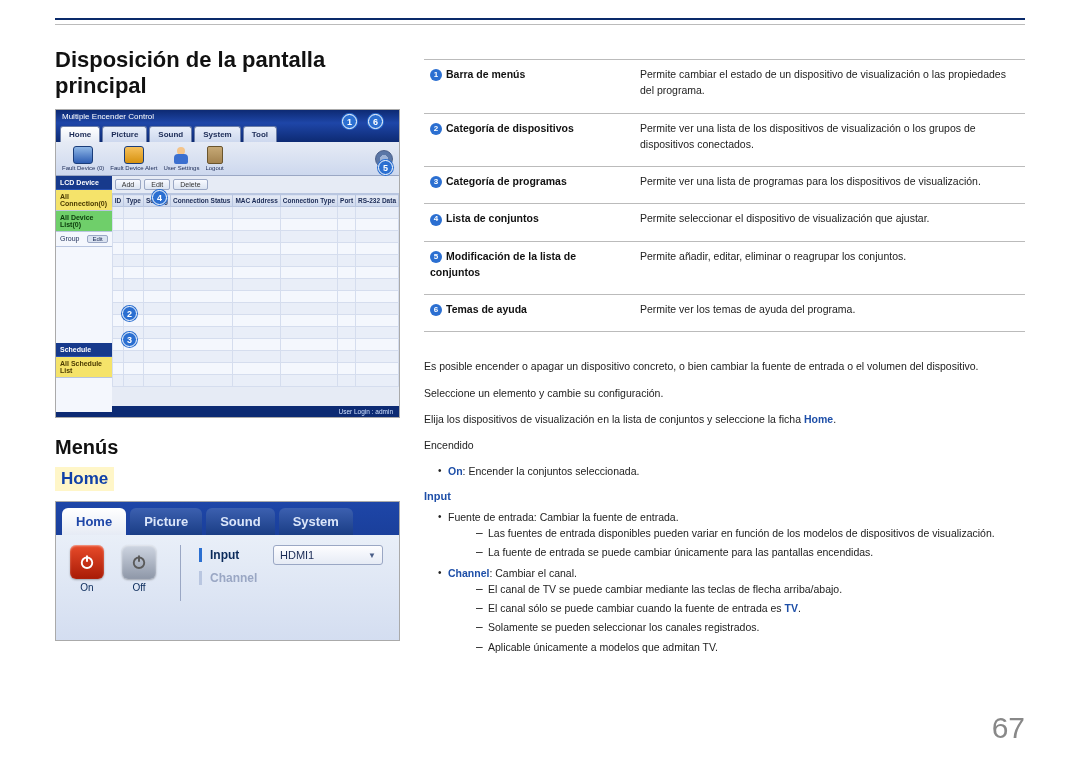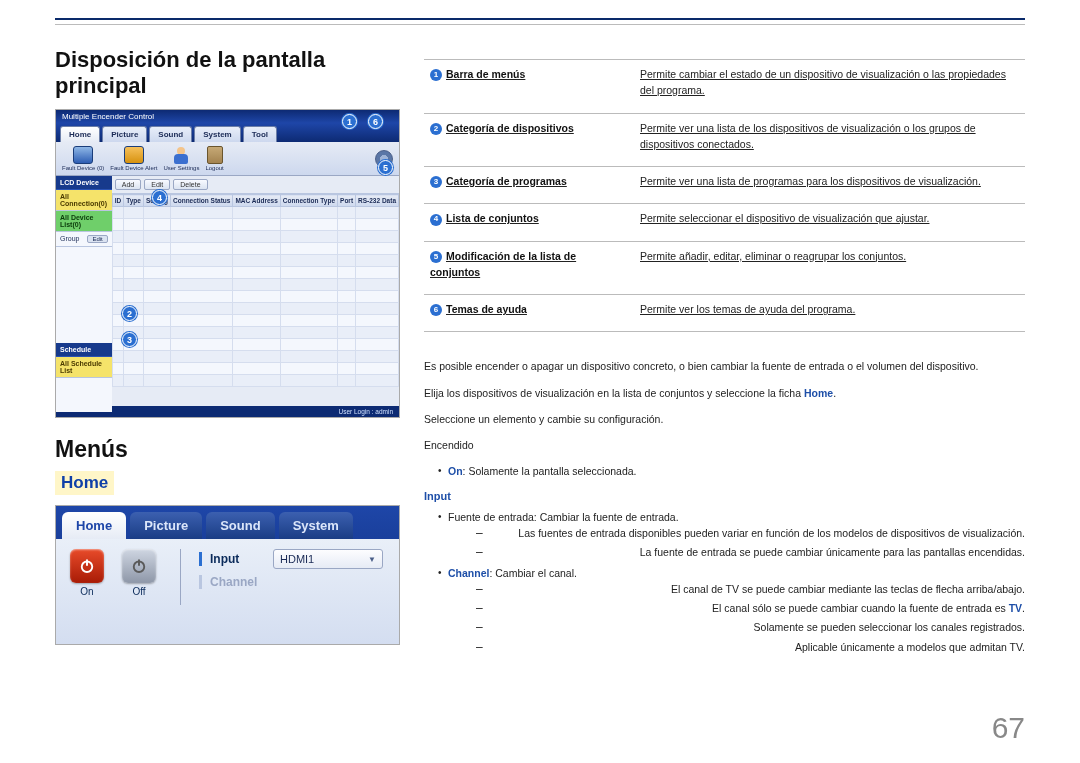--- a/index.html
+++ b/index.html
@@ -4,21 +4,21 @@
 <style>
   * { box-sizing: border-box; margin: 0; padding: 0; }
   body { font-family: "Myriad Pro", "Segoe UI", Arial, sans-serif; background: #fff; width: 1080px; height: 763px; position: relative; color: #333; }
   .page { padding: 18px 55px 0 55px; }
   .top-rule { border-top: 2px solid #0a2a6a; width: 100%; height: 0; margin-bottom: 4px; }
   .thin-rule { border-top: 1px solid #bbb; width: 100%; height: 0; margin-bottom: 22px; }
   .cols { display: flex; gap: 24px; }
   .left-col { width: 345px; flex: 0 0 345px; }
   .right-col { flex: 1; font-size: 10.5px; line-height: 1.55; color: #222; }
   h1 { font-size: 22px; font-weight: 600; color: #111; margin-bottom: 10px; }
-  h2 { font-size: 23px; font-weight: 600; color: #111; margin: 18px 0 8px 0; }
+  h2 { font-size: 20px; font-weight: 600; color: #111; margin: 18px 0 8px 0; }
   .home-badge { display: inline-block; background: #fff6c8; color: #1040a8; font-weight: 700; font-size: 17px; padding: 2px 6px; margin-bottom: 10px; }
 
   
   .app-shot { border: 1px solid #aaa; background: #cfd6e8; position: relative; font-size: 8px; color: #333; }
   .app-title { background: linear-gradient(#0d2a73, #1e46a8); color: #fff; padding: 2px 6px; font-size: 8px; }
   .tabs-row { display: flex; background: linear-gradient(#1e46a8, #0d2a73); padding: 3px 4px 0 4px; gap: 2px; align-items: flex-end; }
   .tab { background: linear-gradient(#e8eef9,#cdd8ee); border: 1px solid #6b7ea8; border-bottom: none; padding: 3px 8px; border-radius: 3px 3px 0 0; font-size: 8px; color: #1a2a55; font-weight: 600; }
   .tab.active { background: linear-gradient(#fff,#e6ebf5); }
   .toolbar { background: linear-gradient(#e6ebf5,#cdd8ee); display: flex; justify-content: space-between; align-items: center; padding: 4px 6px; border-bottom: 1px solid #9aa7c4; }
   .tb-icons { display: flex; gap: 6px; }
@@ -61,35 +61,35 @@
   .vbar { width: 1px; height: 56px; background: #9aa7c4; margin: 0 4px; }
   .field-row { display: flex; align-items: center; gap: 8px; font-size: 12px; margin-bottom: 6px; }
   .field-row .bar { width: 3px; height: 14px; background: #2b6fd1; }
   .field-row.disabled { color: #9aa7c4; }
   .field-row.disabled .bar { background: #b9c6e0; }
   .fake-select { display: flex; align-items: center; justify-content: space-between; background: linear-gradient(#fdfdff,#e6ebf5); border: 1px solid #9aa7c4; border-radius: 3px; padding: 3px 6px; width: 110px; font-size: 11px; color: #1a2a55; }
   .fake-select .v { display: inline-block; }
   .fake-select .tri { font-size: 8px; color: #4a5e88; }
 
   
-  .legend-table { width: 100%; border-collapse: collapse; margin-top: 12px; text-decoration: underline; }
+  .legend-table { width: 100%; border-collapse: collapse; margin-top: 12px; }
   .legend-table td { padding: 6px 6px 14px 6px; border-bottom: 1px solid #bbb; vertical-align: top; }
   .legend-table tr:first-child td { border-top: 1px solid #bbb; }
   .leg-num { display: inline-flex; width: 12px; height: 12px; border-radius: 50%; background: #2b6fd1; color: #fff; font-size: 8px; align-items: center; justify-content: center; font-weight: bold; margin-right: 4px; vertical-align: middle; }
   .leg-label { font-size: 10.5px; font-weight: 700; color: #111; }
   .leg-desc { font-size: 10.5px; color: #222; }
 
   .para { margin-bottom: 10px; }
   .inline-bold-blue { color: #1e4fa8; font-weight: 700; }
   .inline-bold { font-weight: 700; color: #111; }
   ul.bul { list-style: none; padding-left: 14px; }
   ul.bul > li { position: relative; padding-left: 10px; margin-bottom: 4px; }
   ul.bul > li::before { content: "•"; position: absolute; left: 0; top: 0; color: #222; font-size: 10px; }
   ul.dash { list-style: none; padding-left: 28px; }
-  ul.dash > li { position: relative; padding-left: 12px; margin-bottom: 3px; text-align: right; }
+  ul.dash > li { position: relative; padding-left: 12px; margin-bottom: 3px; }
   ul.dash > li::before { content: "–"; position: absolute; left: 0; top: -1px; color: #222; font-size: 12px; }
   .subhead { color: #1e4fa8; font-weight: 700; font-size: 11px; margin: 8px 0 4px 0; }
   .pagenum { position: absolute; right: 55px; bottom: 18px; font-size: 30px; color: #888; font-weight: 300; }
 </style>
 </head>
 <body>
 
 <div class="page">
   <div class="top-rule"></div>
   <div class="thin-rule"></div>
@@ -405,27 +405,27 @@
         <tr>
               <td><span class="leg-num">6</span><span class="leg-label">Temas de ayuda</span></td>
               <td class="leg-desc">Permite ver los temas de ayuda del programa.</td>
             </tr>
       </tbody>
         </table>
 
       <div style="height:26px;"></div>
 
       <p class="para">Es posible encender o apagar un dispositivo concreto, o bien cambiar la fuente de entrada o el volumen del dispositivo.</p>
+      <p class="para">Seleccione un elemento y cambie su configuración.</p>
       <p class="para">
         <span>Elija los dispositivos de visualización en la lista de conjuntos y seleccione la ficha </span><span class="inline-bold-blue">Home</span><span>.</span>
       </p>
-      <p class="para">Seleccione un elemento y cambie su configuración.</p>
       <p class="para">Encendido</p>
       <ul class="bul">
-        <li><span class="inline-bold-blue">On</span><span>: Solamente la pantalla seleccionada.</span></li>
+        <li><span class="inline-bold-blue">On</span><span>: Encender la conjuntos seleccionada.</span></li>
       </ul>
       <div class="subhead">Input</div>
       <ul class="bul">
         <li>
           <span>Fuente de entrada: Cambiar la fuente de entrada.</span>
           <ul class="dash">
             <li>Las fuentes de entrada disponibles pueden variar en función de los modelos de dispositivos de visualización.</li>
             <li>La fuente de entrada se puede cambiar únicamente para las pantallas encendidas.</li>
           </ul>
         </li>

